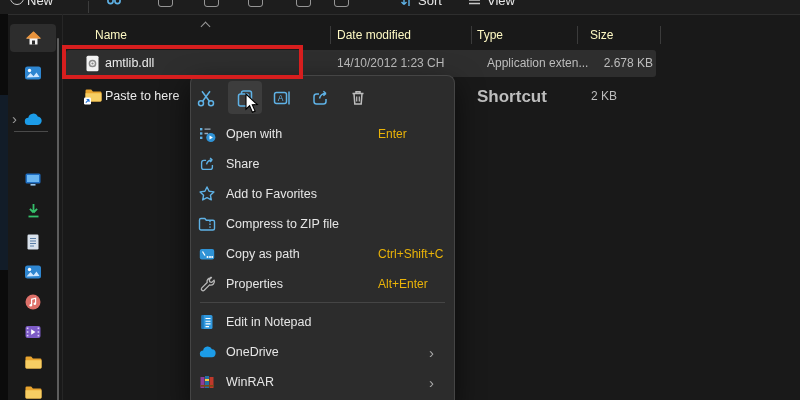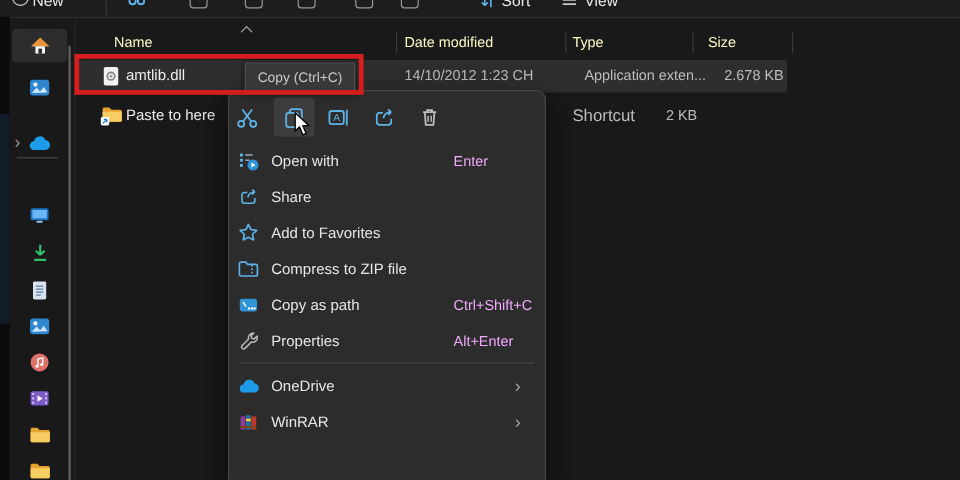--- a/index.html
+++ b/index.html
@@ -40,21 +40,21 @@
   
   #ctx{left:190px;top:75px;width:265px;height:330px;background:#2c2c2c;border:1px solid #454545;border-bottom:none;
        border-radius:8px 8px 0 0;box-shadow:0 10px 28px rgba(0,0,0,.6);z-index:10;box-sizing:border-box;}
   #quickbar{position:absolute;left:0;top:0;width:100%;height:43px;}
   .qa{position:absolute;top:5px;width:34px;height:33px;border-radius:4px;display:flex;align-items:center;justify-content:center;}
   .qa-hover{background:#3d3d3d;}
   #ctx-items{position:absolute;left:0;top:43px;width:100%;}
   .mi{position:relative;height:30px;}
   .mi-icon{position:absolute;left:6px;top:50%;transform:translateY(-50%);width:20px;height:20px;display:flex;align-items:center;justify-content:center;}
   .mi-label{position:absolute;left:35px;top:50%;transform:translateY(-50%);font-size:12.5px;color:#e6e6e6;white-space:nowrap;}
-  .mi-short{position:absolute;left:187px;top:50%;transform:translateY(-50%);font-size:12px;color:#f0abfc;white-space:nowrap;}
+  .mi-short{position:absolute;left:187px;top:50%;transform:translateY(-50%);font-size:12px;color:#eab308;white-space:nowrap;}
   .mi-chev{position:absolute;left:238px;top:50%;transform:translateY(-50%);font-size:15px;color:#a8a8a8;}
   .mi-divider{height:8px;position:relative;}
   .mi-divider::after{content:"";position:absolute;left:9px;right:9px;top:3px;height:1px;background:#454545;}
 
   #cursor{left:245px;top:93px;z-index:20;}
   svg{display:block;}
 </style>
 </head>
 <body>
 
@@ -192,22 +192,22 @@
   <span class="rowtext dim" style="left:487px;top:50px;font-size:12px;">Application exten...</span>
   <span class="rowtext dim" style="left:555px;top:50px;width:98px;text-align:right;font-size:12px;">2.678 KB</span>
 
   <svg class="abs" style="left:83px;top:87px;" width="20" height="18" viewBox="0 0 20 18">
     <path d="M2.5 3.8 a1.3 1.3 0 0 1 1.3-1.3 h4.4 l1.7 1.9 h7.3 a1.3 1.3 0 0 1 1.3 1.3 v7.5 a1.3 1.3 0 0 1 -1.3 1.3 H3.8 a1.3 1.3 0 0 1 -1.3-1.3 z" fill="#e8a42f"></path>
     <path d="M2.5 6.2 h16 v7 a1.3 1.3 0 0 1 -1.3 1.3 H3.8 a1.3 1.3 0 0 1 -1.3-1.3 z" fill="#f7ce63"></path>
     <rect x="1" y="10.5" width="7" height="7" rx="1.2" fill="#fff"></rect>
     <path d="M2.8 15.7 l3-3 M6 12.5 h-2.4 M6 12.5 v2.4" stroke="#1e6fd8" stroke-width="1.1" fill="none"></path>
   </svg>
   <span class="rowtext" style="left:105px;top:83px;">Paste to here</span>
-  <span class="rowtext dim" style="left:477px;top:83px;font-size:14px;">Shortcut</span>
-  <span class="rowtext dim" style="left:555px;top:83px;width:98px;text-align:left;font-size:12px;">2 KB</span>
+  <span class="rowtext dim" style="left:477px;top:83px;font-size:17px;font-weight:bold;">Shortcut</span>
+  <span class="rowtext dim" style="left:555px;top:83px;width:98px;text-align:center;font-size:12px;">2 KB</span>
 
   <div class="abs" id="ctx">
     <div id="quickbar">
       <div class="qa" style="left:-2px;">
         <svg width="20" height="20" viewBox="0 0 20 20">
           <circle cx="5" cy="15.2" r="2.5" fill="none" stroke="#5fb2e6" stroke-width="1.5"></circle>
           <circle cx="15" cy="15.2" r="2.5" fill="none" stroke="#5fb2e6" stroke-width="1.5"></circle>
           <path d="M6.6 13.2 L14 3.2 M13.4 13.2 L6 3.2" stroke="#5fb2e6" stroke-width="1.5"></path>
         </svg>
       </div>
@@ -300,20 +300,30 @@
           </svg>
         </span>
         <span class="mi-label">Properties</span>
         <span class="mi-short">Alt+Enter</span>
       </div>
 
       <div class="mi-divider"></div>
 
       <div class="mi">
         <span class="mi-icon">
+          <svg width="18" height="18" viewBox="0 0 18 18">
+            <rect x="3.5" y="2" width="11" height="14" rx="1.5" fill="#3198dd"></rect>
+            <rect x="3.5" y="2" width="2.2" height="14" fill="#1b78bb"></rect>
+            <path d="M7.5 5.5 h5 M7.5 8.2 h5 M7.5 10.9 h5 M7.5 13.6 h3.5" stroke="#fff" stroke-width="1.1"></path>
+          </svg>
+        </span>
+        <span class="mi-label">Edit in Notepad</span>
+      </div>
+      <div class="mi">
+        <span class="mi-icon">
           <svg width="19" height="14" viewBox="0 0 20 15">
             <path d="M5.5 13 a3.6 3.6 0 0 1 -.2-7.2 a5 5 0 0 1 9.5-1.2 a4 4 0 0 1 -.6 8.4 z" fill="#1c9ce8"></path>
           </svg>
         </span>
         <span class="mi-label">OneDrive</span>
         <span class="mi-chev">›</span>
       </div>
       <div class="mi">
         <span class="mi-icon">
           <svg width="18" height="18" viewBox="0 0 18 18">
@@ -323,23 +333,20 @@
             <rect x="7" y="6" width="4" height="2" fill="#f4d03f"></rect>
             <rect x="2.5" y="12" width="13" height="1.6" fill="#7a4a12"></rect>
           </svg>
         </span>
         <span class="mi-label">WinRAR</span>
         <span class="mi-chev">›</span>
       </div>
     </div>
   </div>
 
-  <div class="abs" id="tooltip">
-    <span>Copy (Ctrl+C)</span>
-  </div>
 
   <div class="abs" id="red-rect"></div>
 
   <svg class="abs" id="cursor" width="15" height="21" viewBox="0 0 15 21">
     <path d="M1 1 L1 16.2 L4.6 12.8 L7.4 19.3 L10.1 18.1 L7.3 11.8 L12.3 11.6 Z" fill="#fff" stroke="#000" stroke-width="1.1"></path>
   </svg>
 
 </div>
 
 </body></html>

